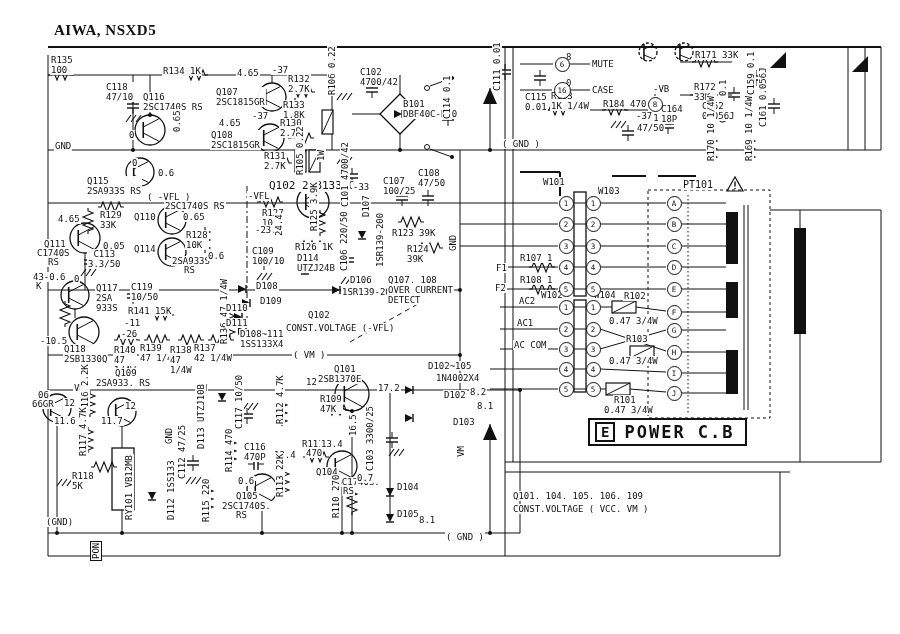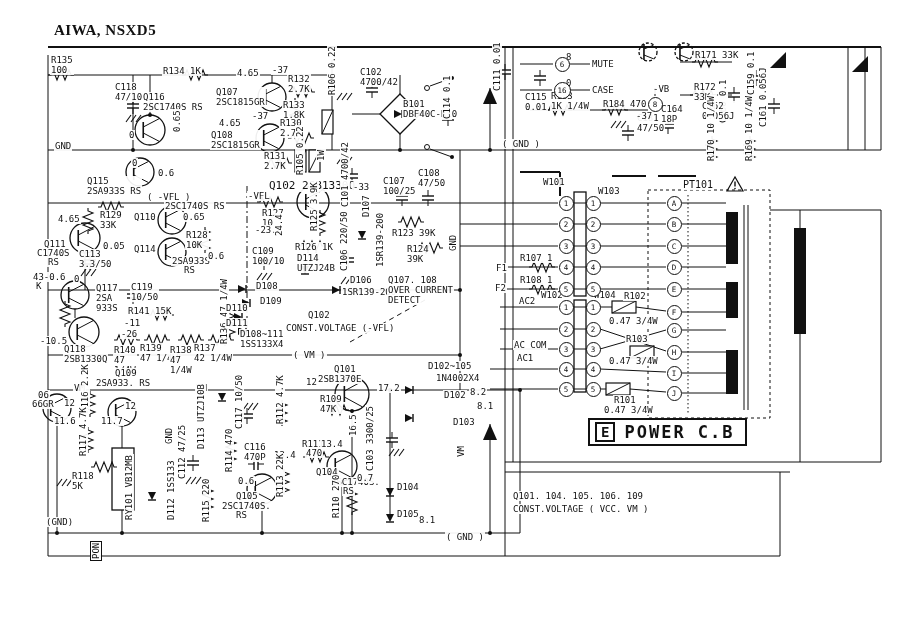--- a/index.html
+++ b/index.html
@@ -428,21 +428,21 @@
       <circle cx="122" cy="533" r="2" fill="#111"></circle>
       <circle cx="57" cy="533" r="2" fill="#111"></circle>
       <circle cx="400" cy="150" r="2" fill="#111"></circle>
       <circle cx="133" cy="150" r="2" fill="#111"></circle>
       <circle cx="150" cy="115" r="2" fill="#111"></circle>
     </svg>
   <h1 class="title">AIWA, NSXD5</h1>
   <div id="labels">
       <span class="lbl" style="left: 50px; top: 55px;">R135
 100</span>
-      <span class="lbl" style="left: 114px; top: 82px;">C118
+      <span class="lbl" style="left: 105px; top: 82px;">C118
 47/10</span>
       <span class="lbl" style="left: 162px; top: 66px;">R134 1K</span>
       <span class="lbl" style="left: 142px; top: 92px;">Q116
 2SC1740S RS</span>
       <span class="lbl" style="left: 236px; top: 68px;">4.65</span>
       <span class="lbl" style="left: 271px; top: 65px;">-37</span>
       <span class="lbl" style="left: 287px; top: 74px;">R132
 2.7K</span>
       <span class="lbl" style="left: 215px; top: 87px;">Q107
 2SC1815GR</span>
@@ -468,21 +468,21 @@
       <span class="lbl" style="left: 164px; top: 201px;">2SC1740S RS</span>
       <span class="lbl" style="left: 133px; top: 212px;">Q110</span>
       <span class="lbl" style="left: 182px; top: 212px;">0.65</span>
       <span class="lbl" style="left: 57px; top: 214px;">4.65</span>
       <span class="lbl" style="left: 99px; top: 210px;">R129
 33K</span>
       <span class="lbl" style="left: 43px; top: 239px;">Q111</span>
       <span class="lbl" style="left: 36px; top: 248px;">C1740S</span>
       <span class="lbl" style="left: 47px; top: 257px;">RS</span>
       <span class="lbl" style="left: 102px; top: 241px;">0.05</span>
-      <span class="lbl" style="left: 78px; top: 249px;">C113
+      <span class="lbl" style="left: 87px; top: 249px; text-align: center;">C113
 3.3/50</span>
       <span class="lbl" style="left: 133px; top: 244px;">Q114</span>
       <span class="lbl" style="left: 171px; top: 256px;">2SA933S</span>
       <span class="lbl" style="left: 183px; top: 265px;">RS</span>
       <span class="lbl" style="left: 185px; top: 230px;">R128
 10K</span>
       <span class="lbl" style="left: 207px; top: 251px;">0.6</span>
       <span class="lbl" style="left: 32px; top: 272px;">43-0.6</span>
       <span class="lbl" style="left: 35px; top: 281px;">K</span>
       <span class="lbl" style="left: 73px; top: 274px;">0</span>
@@ -647,21 +647,21 @@
       <span class="lbl" style="left: 597px; top: 186px;">W103</span>
       <span class="lbl" style="left: 682px; top: 179px; font-size: 10px;">PT101</span>
       <span class="lbl" style="left: 519px; top: 253px;">R107 1</span>
       <span class="lbl" style="left: 519px; top: 275px;">R108 1</span>
       <span class="lbl" style="left: 495px; top: 263px;">F1</span>
       <span class="lbl" style="left: 494px; top: 283px;">F2</span>
       <span class="lbl" style="left: 540px; top: 290px;">W102</span>
       <span class="lbl" style="left: 593px; top: 290px;">W104</span>
       <span class="lbl" style="left: 623px; top: 291px;">R102</span>
       <span class="lbl" style="left: 518px; top: 296px;">AC2</span>
-      <span class="lbl" style="left: 516px; top: 318px; margin-top: 35px;">AC1</span>
+      <span class="lbl" style="left: 516px; top: 318px;">AC1</span>
       <span class="lbl" style="left: 513px; top: 340px;">AC COM</span>
       <span class="lbl" style="left: 608px; top: 316px;">0.47 3/4W</span>
       <span class="lbl" style="left: 625px; top: 334px;">R103</span>
       <span class="lbl" style="left: 608px; top: 356px;">0.47 3/4W</span>
       <span class="lbl" style="left: 613px; top: 395px;">R101</span>
       <span class="lbl" style="left: 603px; top: 405px;">0.47 3/4W</span>
     </div>
   <div id="pins">
       <div class="pin" style="width: 15px; height: 15px; left: 558.5px; top: 195.5px;">1</div>
       <div class="pin" style="width: 15px; height: 15px; left: 558.5px; top: 216.5px;">2</div>

